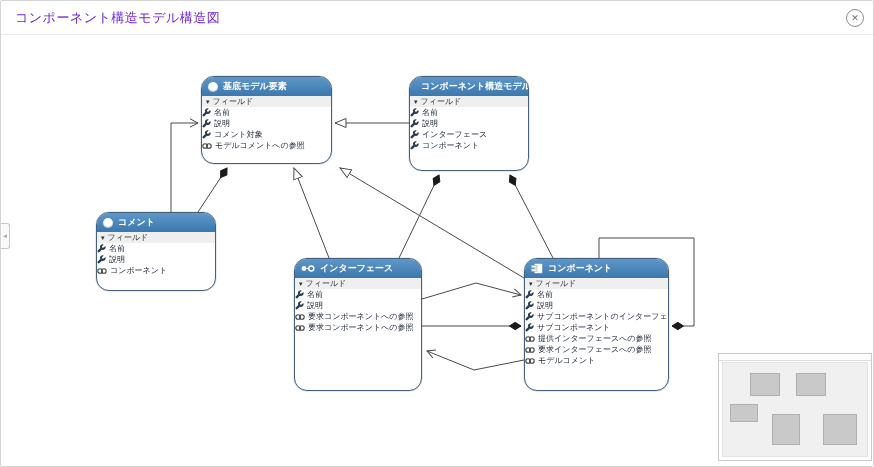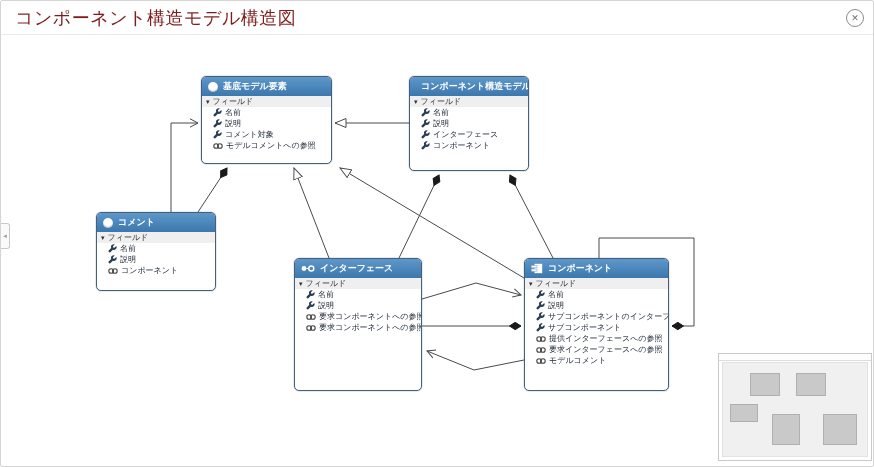--- a/index.html
+++ b/index.html
@@ -6,46 +6,46 @@
   html,body { background:#fff; }
   body { font-family:"Liberation Sans","DejaVu Sans",sans-serif; }
   .page {
     position:relative; width:874px; height:467px; background:#fff;
     border:1px solid #d4d4d4; border-radius:2px; overflow:hidden;
   }
   .title-bar {
     position:absolute; left:0; top:0; right:0; height:34px;
     border-bottom:1px solid #e9e9e9; display:flex; align-items:center;
   }
-  .page-title { margin-left:14px; font-size:18px; color:#7f1d1d; letter-spacing:0.5px; }
+  .page-title { margin-left:14px; font-size:13px; color:#6d28d9; letter-spacing:0.5px; }
   .close-btn {
     position:absolute; right:9px; top:8px; width:18px; height:18px; border-radius:50%;
     border:1.5px solid #8c8c8c; color:#6e6e6e; display:flex; align-items:center; justify-content:center;
     font-size:9px; font-weight:bold; cursor:pointer; background:#fff;
   }
   .panel-handle {
     position:absolute; left:0; top:222px; width:9px; height:26px;
     border:1px solid #c9c9c9; border-left:none; border-radius:0 3px 3px 0;
     background:#fafafa; color:#9a9a9a; font-size:7px; display:flex; align-items:center; justify-content:center;
   }
   .canvas { position:absolute; left:0; top:35px; right:0; bottom:0; }
   svg.edges { position:absolute; left:0; top:0; }
 
   .node {
-    position:absolute; background:#fff; border:1.5px solid #44607a; border-radius:5px;
+    position:absolute; background:#fff; border:1.5px solid #44607a; border-radius:13px;
     overflow:hidden; box-shadow:0 0 0 0.5px rgba(68,96,122,0.25);
   }
   .node-header {
     height:19px; display:flex; align-items:center; gap:5px; padding:0 6px;
     background:linear-gradient(#5e98ca,#3c77ad); color:#fff; font-size:9px; font-weight:bold;
     white-space:nowrap;
   }
   .hico-circle { width:10px; height:10px; border-radius:50%; background:#fff; box-shadow:inset 0 -1px 1px rgba(120,140,160,0.6); flex:0 0 auto; }
   .node-body { background:#fff; }
-  .row { height:11px; display:flex; align-items:center; gap:3px; padding-left:11px; font-size:8px; color:#1a2433; white-space:nowrap; }
+  .row { height:11px; display:flex; align-items:center; gap:3px; font-size:8px; color:#1a2433; white-space:nowrap; }
   .row.grp { padding-left:4px; background:#efefef; color:#333; }
   .fexp { font-size:7px; color:#333; line-height:1; }
   .fico { flex:0 0 auto; }
 
   .minimap {
     position:absolute; left:717px; top:317px; width:154px; height:108px;
     background:#fff; border:1px solid #c9c9c9;
   }
   .minimap-head { position:absolute; left:0; top:0; right:0; height:7px; border-bottom:1px solid #ddd; background:#fdfdfd; }
   .minimap-body { position:absolute; left:3px; top:8px; right:3px; bottom:3px; background:#f0f0f0; border:1px solid #e2e2e2; }

